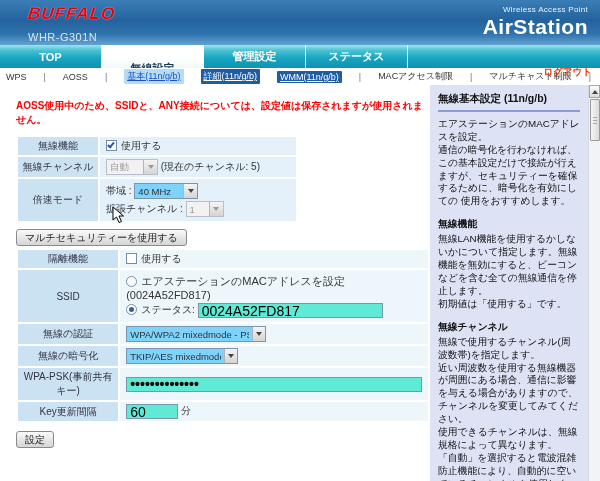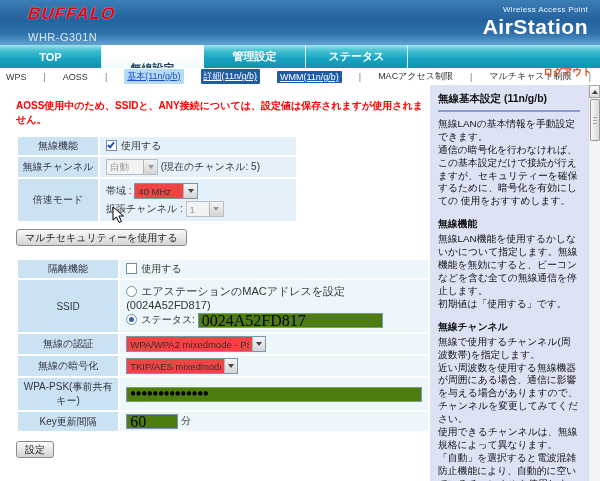--- a/index.html
+++ b/index.html
@@ -52,34 +52,34 @@
   
   .cb{display:inline-block;width:11px;height:11px;background:#fff;border:1px solid #758da3;
       vertical-align:-2px;margin-right:4px;position:relative;}
   .tick{position:absolute;left:2px;top:0;width:4px;height:7px;
         border-right:2px solid #2453b8;border-bottom:2px solid #2453b8;transform:rotate(40deg);}
   .rd{display:inline-block;width:11px;height:11px;border:1px solid #758da3;border-radius:50%;
       background:#fff;vertical-align:-2px;margin-right:4px;position:relative;}
   .rd.sel::after{content:"";position:absolute;left:2px;top:2px;right:2px;bottom:2px;
       background:#2f61a8;border-radius:50%;}
   .select{display:inline-flex;align-items:center;justify-content:space-between;height:16px;
-      border:1px solid #7a96ad;background:#ef4444;font-size:9.5px;padding-left:3px;vertical-align:middle;}
+      border:1px solid #7a96ad;background:#7dd3fc;font-size:9.5px;padding-left:3px;vertical-align:middle;}
   .selv{white-space:nowrap;overflow:hidden;}
   .selbtn{width:14px;align-self:stretch;margin-left:3px;background:linear-gradient(#f4f4f4,#d4d4d4);
       border-left:1px solid #aeb6bd;display:flex;align-items:center;justify-content:center;}
   .ar-down{width:0;height:0;border-left:3px solid transparent;border-right:3px solid transparent;
       border-top:4px solid #444;}
   .select.disabled{background:#f2f2f2;color:#9a9a9a;border-color:#b9bfc6;}
   .select.disabled .ar-down{border-top-color:#999;}
-  input.text{height:15px;border:1px solid #7a96ad;background:#4d7c0f;font-size:16px;padding:0 3px;
-      font-family:Liberation Serif, serif;vertical-align:middle;}
+  input.text{height:15px;border:1px solid #7a96ad;background:#5eead4;font-size:14px;padding:0 3px;
+      font-family:Liberation Sans, sans-serif;vertical-align:middle;}
   .btn{height:17px;font-size:10px;padding:0 8px;border:1px solid #8a8a8a;border-radius:3px;
       background:linear-gradient(#fafafa,#e9e9e9 45%,#d5d5d5);color:#222;
       font-family:"Liberation Sans",sans-serif;cursor:default;}
-  .multi{margin:6px 0 12px 0;}
+  .multi{margin:6px 0 2px 0;}
   .apply{margin-top:8px;}
 
   
   .help{position:absolute;left:430px;top:85px;width:158px;height:396px;background:#dde2f5;
         padding:5px 8px;overflow:hidden;font-size:9.8px;line-height:1.32;color:#111;}
   .help h3{margin:2px 0 4px 0;font-size:10.5px;}
   .help hr{border:none;border-top:2px solid #8b9bd6;margin:2px 0 6px 0;}
   .help h4{margin:10px 0 2px 0;font-size:9.8px;}
   .help p{margin:0;}
 
@@ -246,21 +246,21 @@
       </tr>
     </tbody>
       </table>
 
     <button class="btn apply">設定</button>
   </div>
 
   <div class="help">
     <h3>無線基本設定 (11n/g/b)</h3>
     <hr>
-    <p>無線LANの基本情報を手動設定できます。</p>
+    <p>エアステーションのMACアドレスを設定。</p>
     <p>通信の暗号化を行わなければ、この基本設定だけで接続が行えますが、セキュリティーを確保するために、暗号化を有効にしての 使用をおすすめします。</p>
     <h4>無線機能</h4>
     <p>無線LAN機能を使用するかしないかについて指定します。無線機能を無効にすると、ビーコンなどを含む全ての無線通信を停止します。</p>
     <p>初期値は「使用する」です。</p>
     <h4>無線チャンネル</h4>
     <p>無線で使用するチャンネル(周波数帯)を指定します。</p>
     <p>近い周波数を使用する無線機器が周囲にある場合、通信に影響を与える場合がありますので、チャンネルを変更してみてください。</p>
     <p>使用できるチャンネルは、無線規格によって異なります。</p>
     <p>「自動」を選択すると電波混雑防止機能により、自動的に空いているチャンネルを使用します。</p>
 

